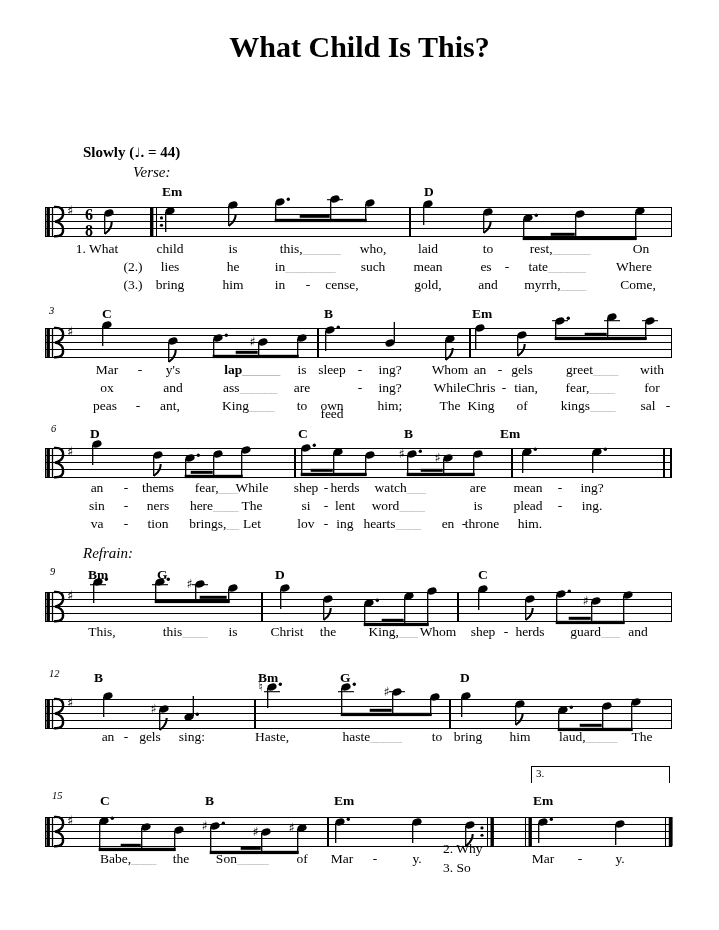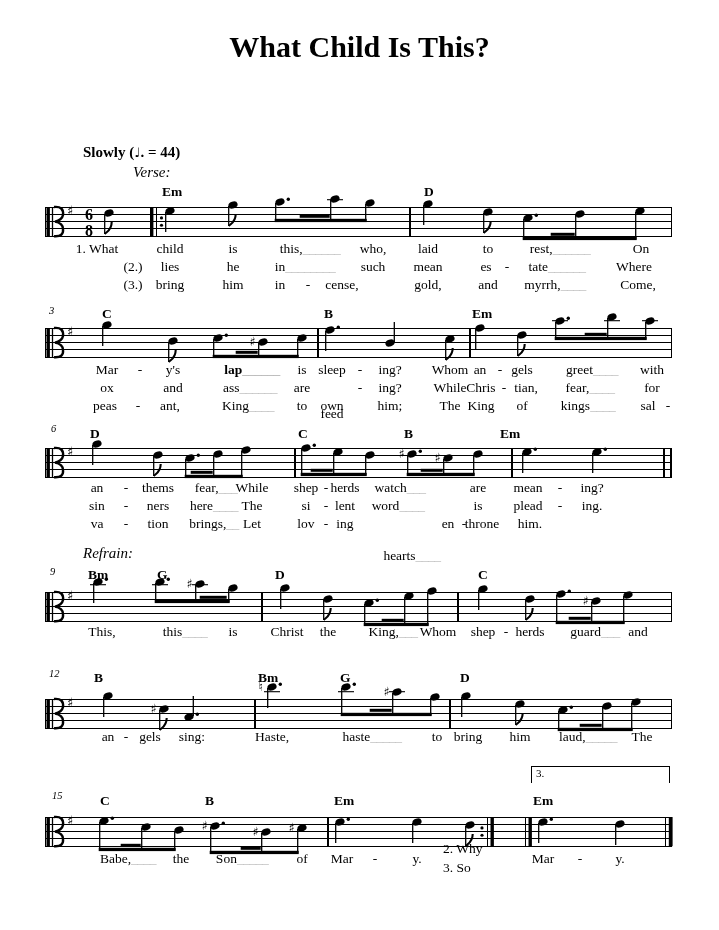--- a/index.html
+++ b/index.html
@@ -383,21 +383,21 @@
     <div class="lyr" style="left: 560px; top: 498px;">-</div>
     <div class="lyr" style="left: 592px; top: 498px;">ing.</div>
     <div class="lyr" style="left: 97px; top: 516px;">va</div>
     <div class="lyr" style="left: 126px; top: 516px;">-</div>
     <div class="lyr" style="left: 158px; top: 516px;">tion</div>
     <div class="lyr" style="left: 214px; top: 516px;"><span>brings,</span><span class="ext">__</span></div>
     <div class="lyr" style="left: 252px; top: 516px;">Let</div>
     <div class="lyr" style="left: 306px; top: 516px;">lov</div>
     <div class="lyr" style="left: 326px; top: 516px;">-</div>
     <div class="lyr" style="left: 345px; top: 516px;">ing</div>
-    <div class="lyr" style="left: 412px; top: 516px; margin-top: 32px;"><span>hearts</span><span class="ext">____</span></div>
+    <div class="lyr" style="left: 392px; top: 516px;"><span>hearts</span><span class="ext">____</span></div>
     <div class="lyr" style="left: 448px; top: 516px;">en</div>
     <div class="lyr" style="left: 464px; top: 516px;">-</div>
     <div class="lyr" style="left: 482px; top: 516px;">throne</div>
     <div class="lyr" style="left: 530px; top: 516px;">him.</div>
     <svg width="719" height="82" class="sys" style="top: 572px;">
       <line x1="45" x2="672" y1="20" y2="20" stroke="#000000" stroke-width="1" shape-rendering="crispEdges"></line>
       <line x1="45" x2="672" y1="27.3" y2="27.3" stroke="#000000" stroke-width="1" shape-rendering="crispEdges"></line>
       <line x1="45" x2="672" y1="34.6" y2="34.6" stroke="#000000" stroke-width="1" shape-rendering="crispEdges"></line>
       <line x1="45" x2="672" y1="41.9" y2="41.9" stroke="#000000" stroke-width="1" shape-rendering="crispEdges"></line>
       <line x1="45" x2="672" y1="49.2" y2="49.2" stroke="#000000" stroke-width="1" shape-rendering="crispEdges"></line>

